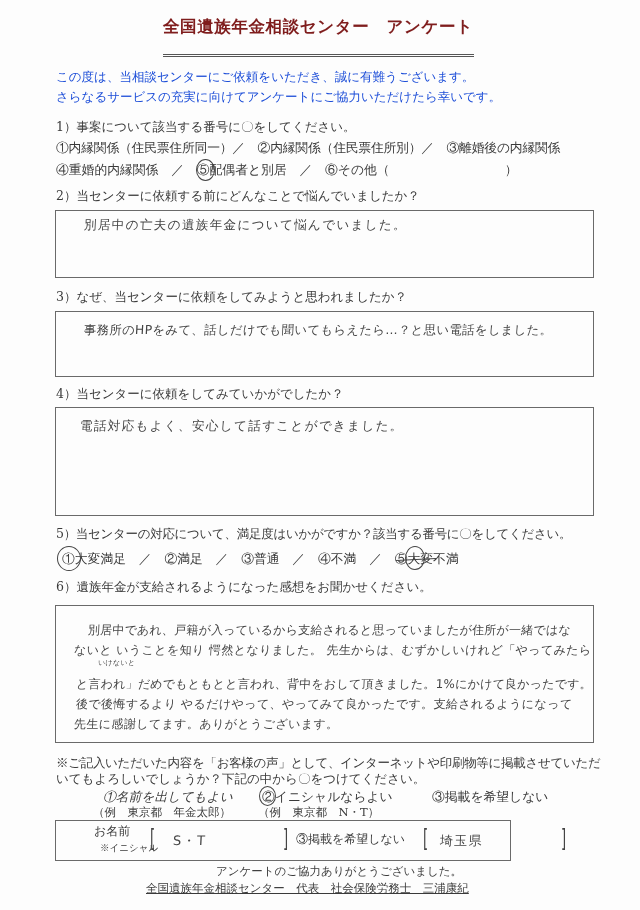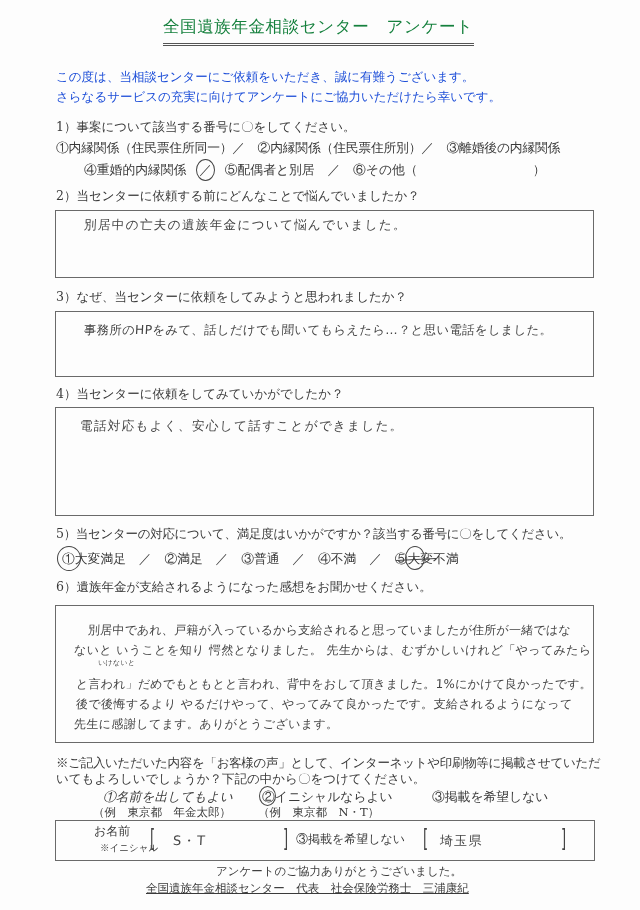--- a/index.html
+++ b/index.html
@@ -1,21 +1,21 @@
 <!DOCTYPE html>
 <html><head>
 <meta charset="utf-8">
 <style>
   * { box-sizing: border-box; margin: 0; padding: 0; }
   html, body { width: 640px; height: 910px; background: #fdfdfd; overflow: hidden; }
   body { position: relative; font-family: "DejaVu Serif", "Liberation Serif", serif; color: #333; }
   .abs { position: absolute; white-space: nowrap; }
   .title {
-    left: 163px; top: 17px; font-size: 16.5px; letter-spacing: 0.6px; color: #15803d;
-    border-bottom: 3px double #555; padding-bottom: 7px; line-height: 19px;
+    left: 163px; top: 17px; font-size: 16.5px; letter-spacing: 0.6px; color: #7f1d1d;
+    border-bottom: 3px double #555; padding-bottom: 18px; line-height: 19px; font-weight: bold;
   }
   .p { font-size: 12.5px; line-height: 16px; color: #1d4ed8; }
   .q { font-size: 12.5px; line-height: 16px; color: #3a3a3a; }
   .opt { font-size: 12.8px; line-height: 16px; color: #3a3a3a; }
   .box { position: absolute; border: 1.6px solid #6a6a6a; background: transparent; }
   .hw {
     font-family: "DejaVu Sans", "Liberation Sans", sans-serif;
     color: #444; font-size: 12.6px; line-height: 16px; letter-spacing: 1.3px;
     transform: skewX(-3deg);
   }
@@ -29,21 +29,21 @@
 </head>
 <body>
 
 <div class="abs title">全国遺族年金相談センター　アンケート</div>
 
 <div class="abs p" style="left:56px;top:69px;">この度は、当相談センターにご依頼をいただき、誠に有難うございます。</div>
 <div class="abs p" style="left:56px;top:89px;">さらなるサービスの充実に向けてアンケートにご協力いただけたら幸いです。</div>
 
 <div class="abs q" style="left:56px;top:119px;">1）事案について該当する番号に〇をしてください。</div>
 <div class="abs opt" style="left:56px;top:140px;letter-spacing:-0.2px;">①内縁関係（住民票住所同一）／　②内縁関係（住民票住所別）／　③離婚後の内縁関係</div>
-<div class="abs opt" style="left:56px;top:162px;margin-left:28px;">④重婚的内縁関係　／　⑤配偶者と別居　／　⑥その他（　　　　　　　　　）</div>
+<div class="abs opt" style="left:56px;top:162px;">④重婚的内縁関係　／　⑤配偶者と別居　／　⑥その他（　　　　　　　　　）</div>
 <div class="circle" style="left:196px;top:159px;width:19px;height:22px;"></div>
 
 <div class="abs q" style="left:56px;top:188px;">2）当センターに依頼する前にどんなことで悩んでいましたか？</div>
 <div class="box" style="left:55px;top:210px;width:539px;height:68px;">
   <div class="abs hw" style="left:28px;top:6px;">別居中の亡夫の遺族年金について悩んでいました。</div>
 </div>
 
 <div class="abs q" style="left:56px;top:289px;">3）なぜ、当センターに依頼をしてみようと思われましたか？</div>
 <div class="box" style="left:55px;top:311px;width:539px;height:66px;">
   <div class="abs hw" style="left:28px;top:10px;letter-spacing:0.4px;font-size:12.3px;">事務所のHPをみて、話しだけでも聞いてもらえたら…？と思い電話をしました。</div>
@@ -73,21 +73,21 @@
 <div class="abs q" style="left:56px;top:755px;letter-spacing:-0.3px;">※ご記入いただいた内容を「お客様の声」として、インターネットや印刷物等に掲載させていただ</div>
 <div class="abs q" style="left:56px;top:771px;">いてもよろしいでしょうか？下記の中から〇をつけてください。</div>
 
 <div class="abs opt" style="left:103px;top:789px;font-style:italic;">①名前を出してもよい</div>
 <div class="abs small" style="left:93px;top:805px;">（例　東京都　年金太郎）</div>
 <div class="abs opt" style="left:262px;top:789px;">②イニシャルならよい</div>
 <div class="abs small" style="left:258px;top:805px;">（例　東京都　N・T）</div>
 <div class="circle" style="left:259px;top:786px;width:17px;height:20px;"></div>
 <div class="abs opt" style="left:432px;top:789px;">③掲載を希望しない</div>
 
-<div class="box" style="left:55px;top:820px;width:540px;height:41px;">
+<div class="box" style="left:55px;top:820px;width:456px;height:41px;">
   <div class="abs small" style="left:38px;top:3px;font-size:12px;">お名前</div>
   <div class="abs small" style="left:44px;top:20px;font-size:9.5px;">※イニシャル</div>
   <div class="abs bracket" style="left:92px;top:6px;">[</div>
   <div class="abs hw" style="left:117px;top:12px;font-size:13px;">S・T</div>
   <div class="abs bracket" style="left:225px;top:6px;">]</div>
   <div class="abs small" style="left:240px;top:11px;font-size:12px;">③掲載を希望しない</div>
   <div class="abs bracket" style="left:365px;top:6px;">[</div>
   <div class="abs hw" style="left:384px;top:12px;font-size:13px;">埼玉県</div>
   <div class="abs bracket" style="left:503px;top:6px;">]</div>
 </div>

